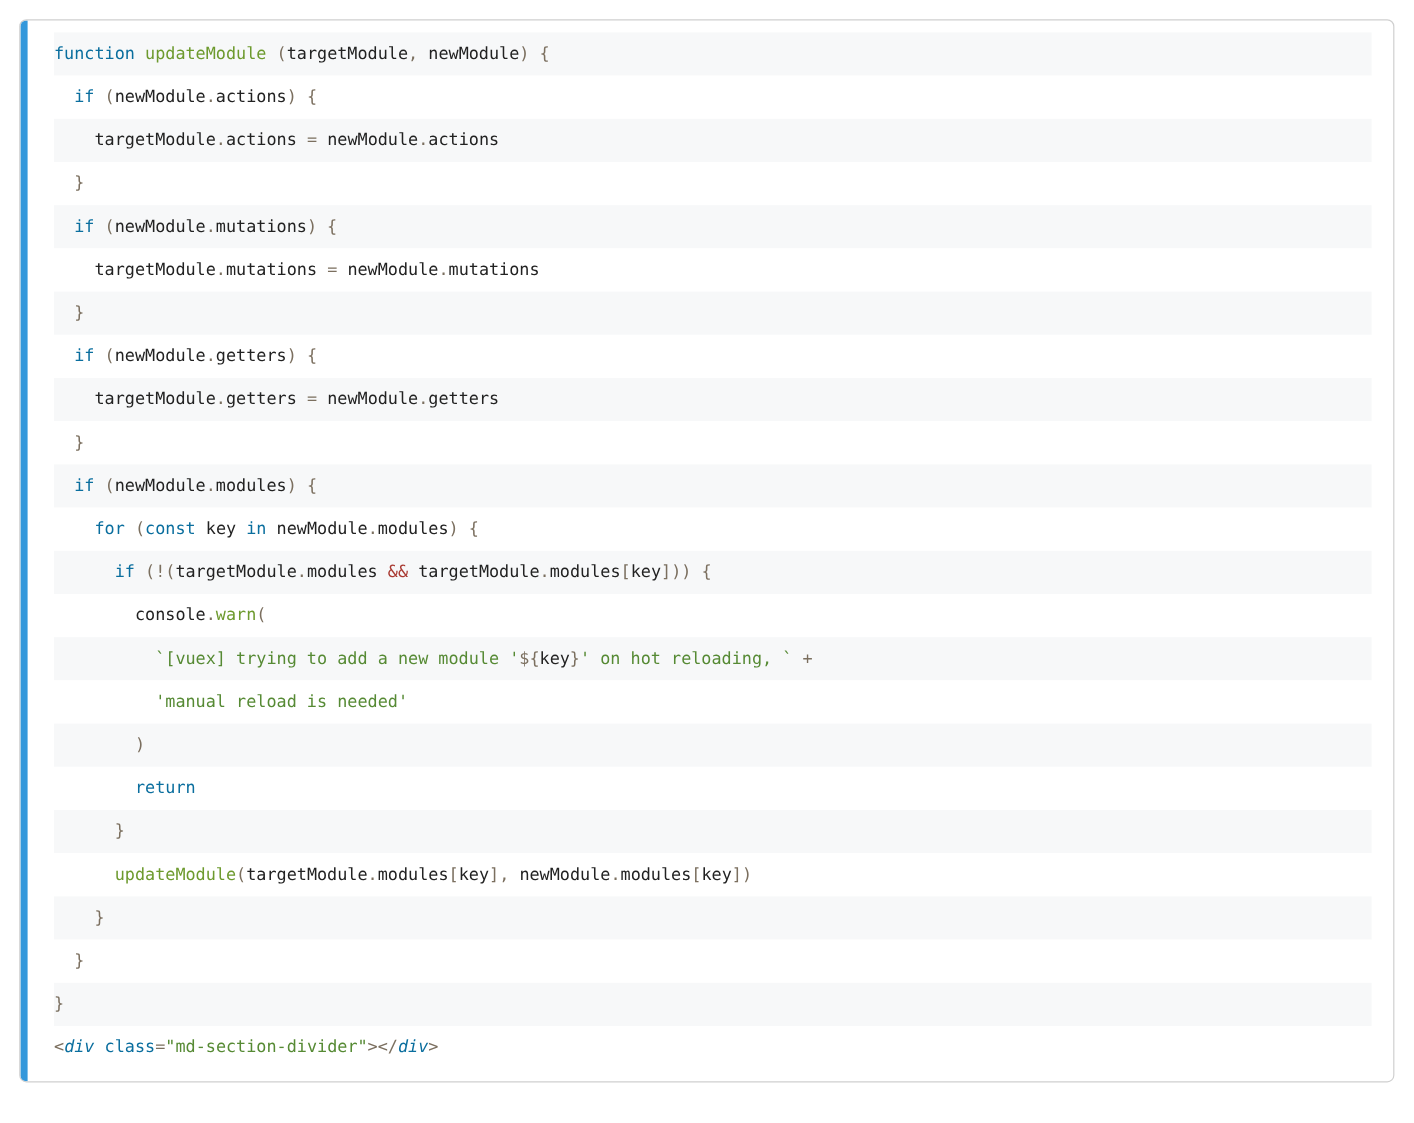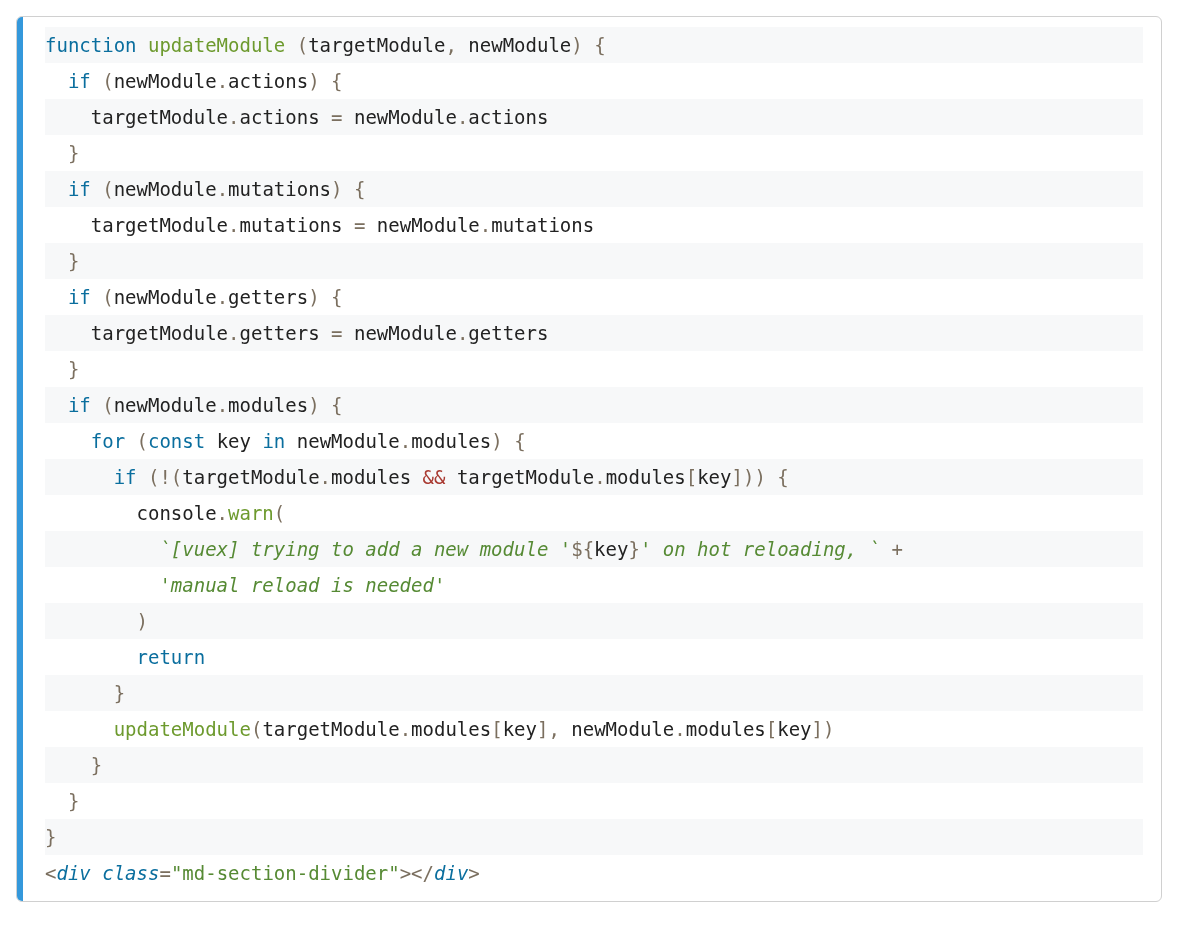--- a/index.html
+++ b/index.html
@@ -20,21 +20,21 @@
     position: absolute;
     left: 0;
     top: 0;
     bottom: 0;
     width: 6px;
     background: #3498db;
   }
   pre.code {
     margin: 0;
     padding: 10px 18px 10px 28px;
-    font-size: 19px;
+    font-size: 14px;
     line-height: 36px;
     color: #222;
     white-space: pre;
     overflow-x: auto;
   }
   .line {
     display: block;
     min-height: 36px;
   }
   .line:nth-child(odd) {
@@ -44,24 +44,24 @@
     background: #ffffff;
   }
 
   
   .tok-kw     { color: #0a6e9e; }          
   .tok-fn     { color: #6d9a2e; }          
   .tok-ident  { color: #222222; }          
   .tok-punc   { color: #7b6f5f; }          
   .tok-op     { color: #7b6f5f; }          
   .tok-opamp  { color: #a93a32; }          
-  .tok-str    { color: #568a34; font-style: italic; }          
+  .tok-str    { color: #568a34; }          
   .tok-tmpl_p { color: #7b6f5f; }          
   .tok-tag    { color: #0a6e9e; font-style: italic; }          
-  .tok-attr   { color: #0a6e9e; font-style: italic; }          
+  .tok-attr   { color: #0a6e9e; }          
   .tok-aval   { color: #568a34; }          
 </style>
 </head>
 <body>
 
 <div class="code-block">
   <div class="accent"></div>
   <pre class="code" id="code"><span class="line"><span class="tok-kw">function</span><span class="tok-punc"> </span><span class="tok-fn">updateModule</span><span class="tok-punc"> (</span><span class="tok-ident">targetModule</span><span class="tok-punc">, </span><span class="tok-ident">newModule</span><span class="tok-punc">) {</span></span><span class="line"><span class="tok-punc">  </span><span class="tok-kw">if</span><span class="tok-punc"> (</span><span class="tok-ident">newModule</span><span class="tok-punc">.</span><span class="tok-ident">actions</span><span class="tok-punc">) {</span></span><span class="line"><span class="tok-punc">    </span><span class="tok-ident">targetModule</span><span class="tok-punc">.</span><span class="tok-ident">actions</span><span class="tok-punc"> </span><span class="tok-op">=</span><span class="tok-punc"> </span><span class="tok-ident">newModule</span><span class="tok-punc">.</span><span class="tok-ident">actions</span></span><span class="line"><span class="tok-punc">  }</span></span><span class="line"><span class="tok-punc">  </span><span class="tok-kw">if</span><span class="tok-punc"> (</span><span class="tok-ident">newModule</span><span class="tok-punc">.</span><span class="tok-ident">mutations</span><span class="tok-punc">) {</span></span><span class="line"><span class="tok-punc">    </span><span class="tok-ident">targetModule</span><span class="tok-punc">.</span><span class="tok-ident">mutations</span><span class="tok-punc"> </span><span class="tok-op">=</span><span class="tok-punc"> </span><span class="tok-ident">newModule</span><span class="tok-punc">.</span><span class="tok-ident">mutations</span></span><span class="line"><span class="tok-punc">  }</span></span><span class="line"><span class="tok-punc">  </span><span class="tok-kw">if</span><span class="tok-punc"> (</span><span class="tok-ident">newModule</span><span class="tok-punc">.</span><span class="tok-ident">getters</span><span class="tok-punc">) {</span></span><span class="line"><span class="tok-punc">    </span><span class="tok-ident">targetModule</span><span class="tok-punc">.</span><span class="tok-ident">getters</span><span class="tok-punc"> </span><span class="tok-op">=</span><span class="tok-punc"> </span><span class="tok-ident">newModule</span><span class="tok-punc">.</span><span class="tok-ident">getters</span></span><span class="line"><span class="tok-punc">  }</span></span><span class="line"><span class="tok-punc">  </span><span class="tok-kw">if</span><span class="tok-punc"> (</span><span class="tok-ident">newModule</span><span class="tok-punc">.</span><span class="tok-ident">modules</span><span class="tok-punc">) {</span></span><span class="line"><span class="tok-punc">    </span><span class="tok-kw">for</span><span class="tok-punc"> (</span><span class="tok-kw">const</span><span class="tok-punc"> </span><span class="tok-ident">key</span><span class="tok-punc"> </span><span class="tok-kw">in</span><span class="tok-punc"> </span><span class="tok-ident">newModule</span><span class="tok-punc">.</span><span class="tok-ident">modules</span><span class="tok-punc">) {</span></span><span class="line"><span class="tok-punc">      </span><span class="tok-kw">if</span><span class="tok-punc"> (!(</span><span class="tok-ident">targetModule</span><span class="tok-punc">.</span><span class="tok-ident">modules</span><span class="tok-punc"> </span><span class="tok-opamp">&amp;&amp;</span><span class="tok-punc"> </span><span class="tok-ident">targetModule</span><span class="tok-punc">.</span><span class="tok-ident">modules</span><span class="tok-punc">[</span><span class="tok-ident">key</span><span class="tok-punc">])) {</span></span><span class="line"><span class="tok-punc">        </span><span class="tok-ident">console</span><span class="tok-punc">.</span><span class="tok-fn">warn</span><span class="tok-punc">(</span></span><span class="line"><span class="tok-punc">          </span><span class="tok-str">`[vuex] trying to add a new module '</span><span class="tok-tmpl_p">${</span><span class="tok-ident">key</span><span class="tok-tmpl_p">}</span><span class="tok-str">' on hot reloading, `</span><span class="tok-punc"> </span><span class="tok-op">+</span></span><span class="line"><span class="tok-punc">          </span><span class="tok-str">'manual reload is needed'</span></span><span class="line"><span class="tok-punc">        )</span></span><span class="line"><span class="tok-punc">        </span><span class="tok-kw">return</span></span><span class="line"><span class="tok-punc">      }</span></span><span class="line"><span class="tok-punc">      </span><span class="tok-fn">updateModule</span><span class="tok-punc">(</span><span class="tok-ident">targetModule</span><span class="tok-punc">.</span><span class="tok-ident">modules</span><span class="tok-punc">[</span><span class="tok-ident">key</span><span class="tok-punc">], </span><span class="tok-ident">newModule</span><span class="tok-punc">.</span><span class="tok-ident">modules</span><span class="tok-punc">[</span><span class="tok-ident">key</span><span class="tok-punc">])</span></span><span class="line"><span class="tok-punc">    }</span></span><span class="line"><span class="tok-punc">  }</span></span><span class="line"><span class="tok-punc">}</span></span><span class="line"><span class="tok-punc">&lt;</span><span class="tok-tag">div</span><span class="tok-punc"> </span><span class="tok-attr">class</span><span class="tok-punc">=</span><span class="tok-aval">"md-section-divider"</span><span class="tok-punc">&gt;&lt;/</span><span class="tok-tag">div</span><span class="tok-punc">&gt;</span></span></pre>
 </div>
 

